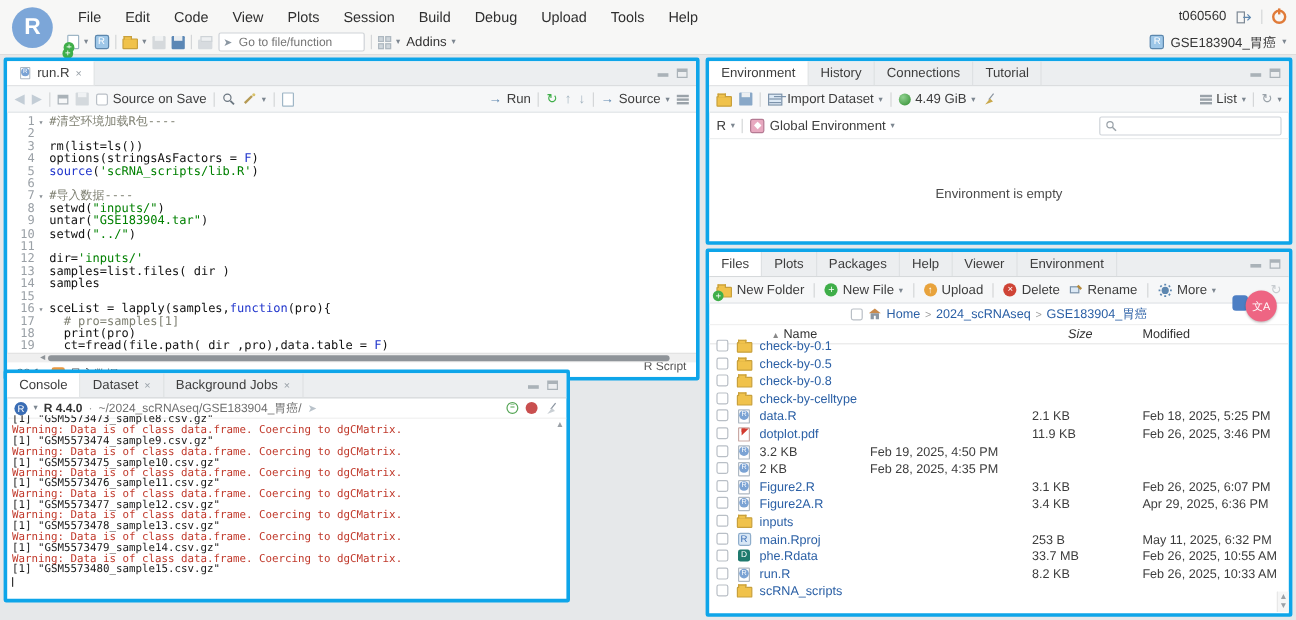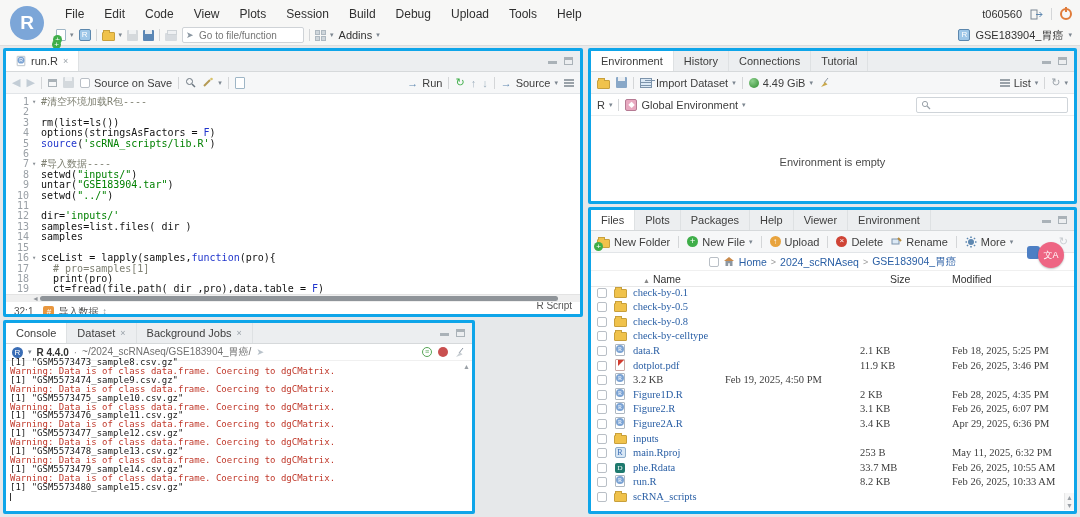--- a/index.html
+++ b/index.html
@@ -38,21 +38,21 @@
   .i-print::before { content:""; position:absolute; left:2px; top:-3px; width:8px; height:3px; background:#e9edf0; border:1px solid #b3bcc3; }
   .i-grid { width:11px; height:11px; display:grid; grid-template-columns:1fr 1fr; gap:1px; }
   .i-grid span { background:#cfd6db; border:1px solid #aeb8c0; }
   .amber-circle { width:11px; height:11px; border-radius:50%; background:#e8a33d; color:#fff; font-size:8px; line-height:11px; text-align:center; }
   .red-circle { width:11px; height:11px; border-radius:50%; background:#cf4436; color:#fff; font-size:8px; line-height:10px; text-align:center; }
   .green-circ-plus { width:11px; height:11px; border-radius:50%; background:#3fae49; color:#fff; font-size:9px; line-height:11px; text-align:center; }
 
   
   .pane { position:absolute; background:#fff; border:3px solid #0ea5e9; border-radius:2px; overflow:hidden; }
   #source-pane  { left:3px;  top:48px;  width:580px; height:269px; }
-  #console-pane { left:3px;  top:320px; width:472px; height:194px; }
+  #console-pane { left:3px;  top:308px; width:472px; height:194px; }
   #env-pane     { left:588px; top:48px; width:489px; height:156px; }
   #files-pane   { left:588px; top:207px; width:489px; height:307px; }
 
   .tabbar { height:21px; background:#eceef0; border-bottom:1px solid #d6d9db; display:flex; align-items:stretch; }
   .tab { padding:0 10px; font-size:11px; color:#3d3d3d; display:flex; align-items:center; gap:5px; border-right:1px solid #dee1e3; cursor:default; white-space:nowrap; }
   .tab.active { background:#fff; }
   .tab-close { color:#9aa2a9; font-size:9px; }
   .winbtns { margin-left:auto; display:flex; align-items:center; gap:7px; padding-right:7px; }
   .ico-min { width:9px; height:8px; position:relative; }
   .ico-min::after { content:""; position:absolute; bottom:1px; left:0; width:9px; height:3px; background:#aab2b8; }
@@ -100,24 +100,24 @@
   .i-list { width:10px; height:8px; border-top:2px solid #9aa2a9; border-bottom:2px solid #9aa2a9; position:relative; }
   .i-list::after { content:""; position:absolute; left:0; top:1px; width:10px; height:2px; background:#9aa2a9; }
   .refresh { color:#9aa2a9; font-size:11px; }
 
   
   .crumbs { height:18px; display:flex; align-items:center; gap:4px; font-size:10.5px; padding:0 6px; border-bottom:1px solid #f0f0f0;justify-content:center; }
   .bc-link { color:#2a5fa5; cursor:default; }
   .bc-sep { color:#999; font-size:9px; }
   .cb { width:10px; height:10px; border:1px solid #b9bfc6; border-radius:2px; background:#fff; flex:none; }
   .fhead { height:16px; display:flex; align-items:center; font-size:10.5px; color:#333; border-bottom:1px solid #e8e8e8; padding-left:6px; }
-  .fh-name { flex:1; margin-left:36px; } .fh-size { width:62px; } .fh-mod { width:122px; }
+  .fh-name { flex:1; margin-left:36px; } .fh-size { width:62px;font-style:italic; } .fh-mod { width:122px; }
   .sort-tri { font-size:7px; color:#888; margin-right:3px; }
   .flist { height:228px; overflow:hidden; margin-top:-4px; padding-left:6px; position:relative; }
-  .frow { height:14.6px; display:flex; align-items:flex-end; gap:6px; font-size:10.5px;font-family:Liberation Serif, serif; }
+  .frow { height:14.6px; display:flex; align-items:flex-start; gap:6px; font-size:10.5px; }
   .ficon { width:14px; display:flex; justify-content:center; flex:none; }
   .fname { color:#2a5fa5; flex:1; white-space:nowrap; overflow:hidden; }
   .fsize { width:62px; color:#3d3d3d; flex:none; } .fmod { width:122px; color:#3d3d3d; flex:none;margin-left:24px; }
   .icon-folder { width:13px; height:9px; background:#f0c24b; border:1px solid #c8a03c; border-radius:1px; position:relative; margin-top:2px; }
   .icon-folder::before { content:""; position:absolute; top:-3px; left:0; width:5px; height:2px; background:#f0c24b; border:1px solid #c8a03c; border-bottom:none; }
   .icon-rfile { width:10px; height:12px; background:#fff; border:1px solid #aeb8c2; border-radius:1px; position:relative; }
   .icon-rfile::after { content:"R"; position:absolute; left:0px; top:0px; width:8px; height:8px; background:#7ba3d4; border-radius:50%; color:#fff; font-size:6px; line-height:8px; text-align:center; }
   .icon-pdf { width:10px; height:12px; background:#fff; border:1px solid #c9a9a5; border-radius:1px; position:relative; }
   .icon-pdf::after { content:""; position:absolute; right:0; top:0; border:3px solid; border-color:#d23b2f #fff #fff #d23b2f; border-width:3px; border-color:#d23b2f transparent transparent #d23b2f; }
   .icon-file { width:10px; height:12px; background:#fdfdfd; border:1px solid #b9c2ca; border-radius:1px; }
@@ -582,21 +582,20 @@
             <span class="icon-rfile"></span>
           </span>
           <span class="fsize">3.2 KB</span>
           <span class="fmod">Feb 19, 2025, 4:50 PM</span>
         </div>
         <div class="frow">
           <span class="cb"></span>
           <span class="ficon">
             <span class="icon-rfile"></span>
           </span>
-          <span class="fname">Figure1D.R</span>
           <span class="fsize">2 KB</span>
           <span class="fmod">Feb 28, 2025, 4:35 PM</span>
         </div>
         <div class="frow">
           <span class="cb"></span>
           <span class="ficon">
             <span class="icon-rfile"></span>
           </span>
           <span class="fname">Figure2.R</span>
           <span class="fsize">3.1 KB</span>

